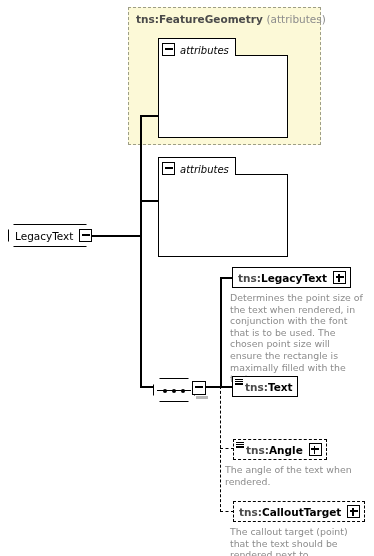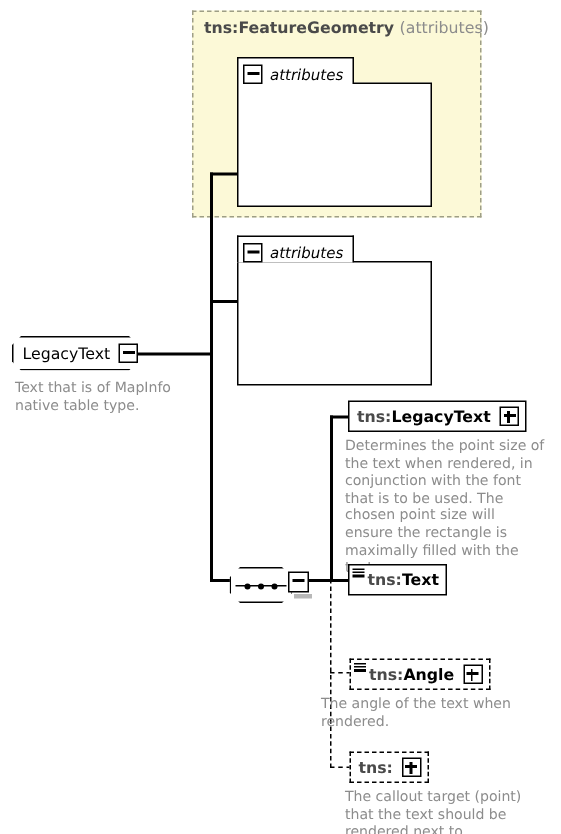--- a/index.html
+++ b/index.html
@@ -298,21 +298,20 @@
   <div id="legacytext-shadow"></div>
   <div id="legacytext-node">
     <div id="legacytext-shape"></div>
     <div id="legacytext-inner">
       <span class="node-label">LegacyText</span>
       <span class="toggle">
           <i class="h"></i>
         </span>
     </div>
   </div>
-  <div class="desc" style="left:10px; top:253px; width:120px;">Text that is of MapInfo native table type.</div>
 
   <div class="ln h" style="left:92px; top:235px; width:49px;"></div>
   <div class="ln v" style="left:140px; top:115px; height:272px;"></div>
 
   <div class="ln h" style="left:140px; top:115px; width:20px;"></div>
 
   <div class="ln h" style="left:140px; top:200px; width:20px;"></div>
 
   <div class="ln h" style="left:140px; top:386px; width:15px;"></div>
 
@@ -370,24 +369,25 @@
         <i></i>
         <i></i>
     </span>
     <span class="ns">tns:</span>
     <span class="node-label">Angle</span>
     <span class="toggle">
         <i class="h"></i>
         <i class="v"></i>
       </span>
   </div>
-  <div class="desc" style="left:214px; top:464px; width:133px;">The angle of the text when rendered.</div>
+  <div class="desc" style="left:225px; top:464px; width:133px;">The angle of the text when rendered.</div>
 
   <div class="node dashed shadow" style="left:233px; top:501px; height:21px;">
     <span class="ns">tns:</span>
+    <span class="node-label">CalloutTarget</span>
     <span class="toggle">
         <i class="h"></i>
         <i class="v"></i>
       </span>
   </div>
   <div class="desc" style="left:230px; top:526px; width:133px;">The callout target (point) that the text should be rendered next to.</div>
 
 </div>
 
 </body></html>

